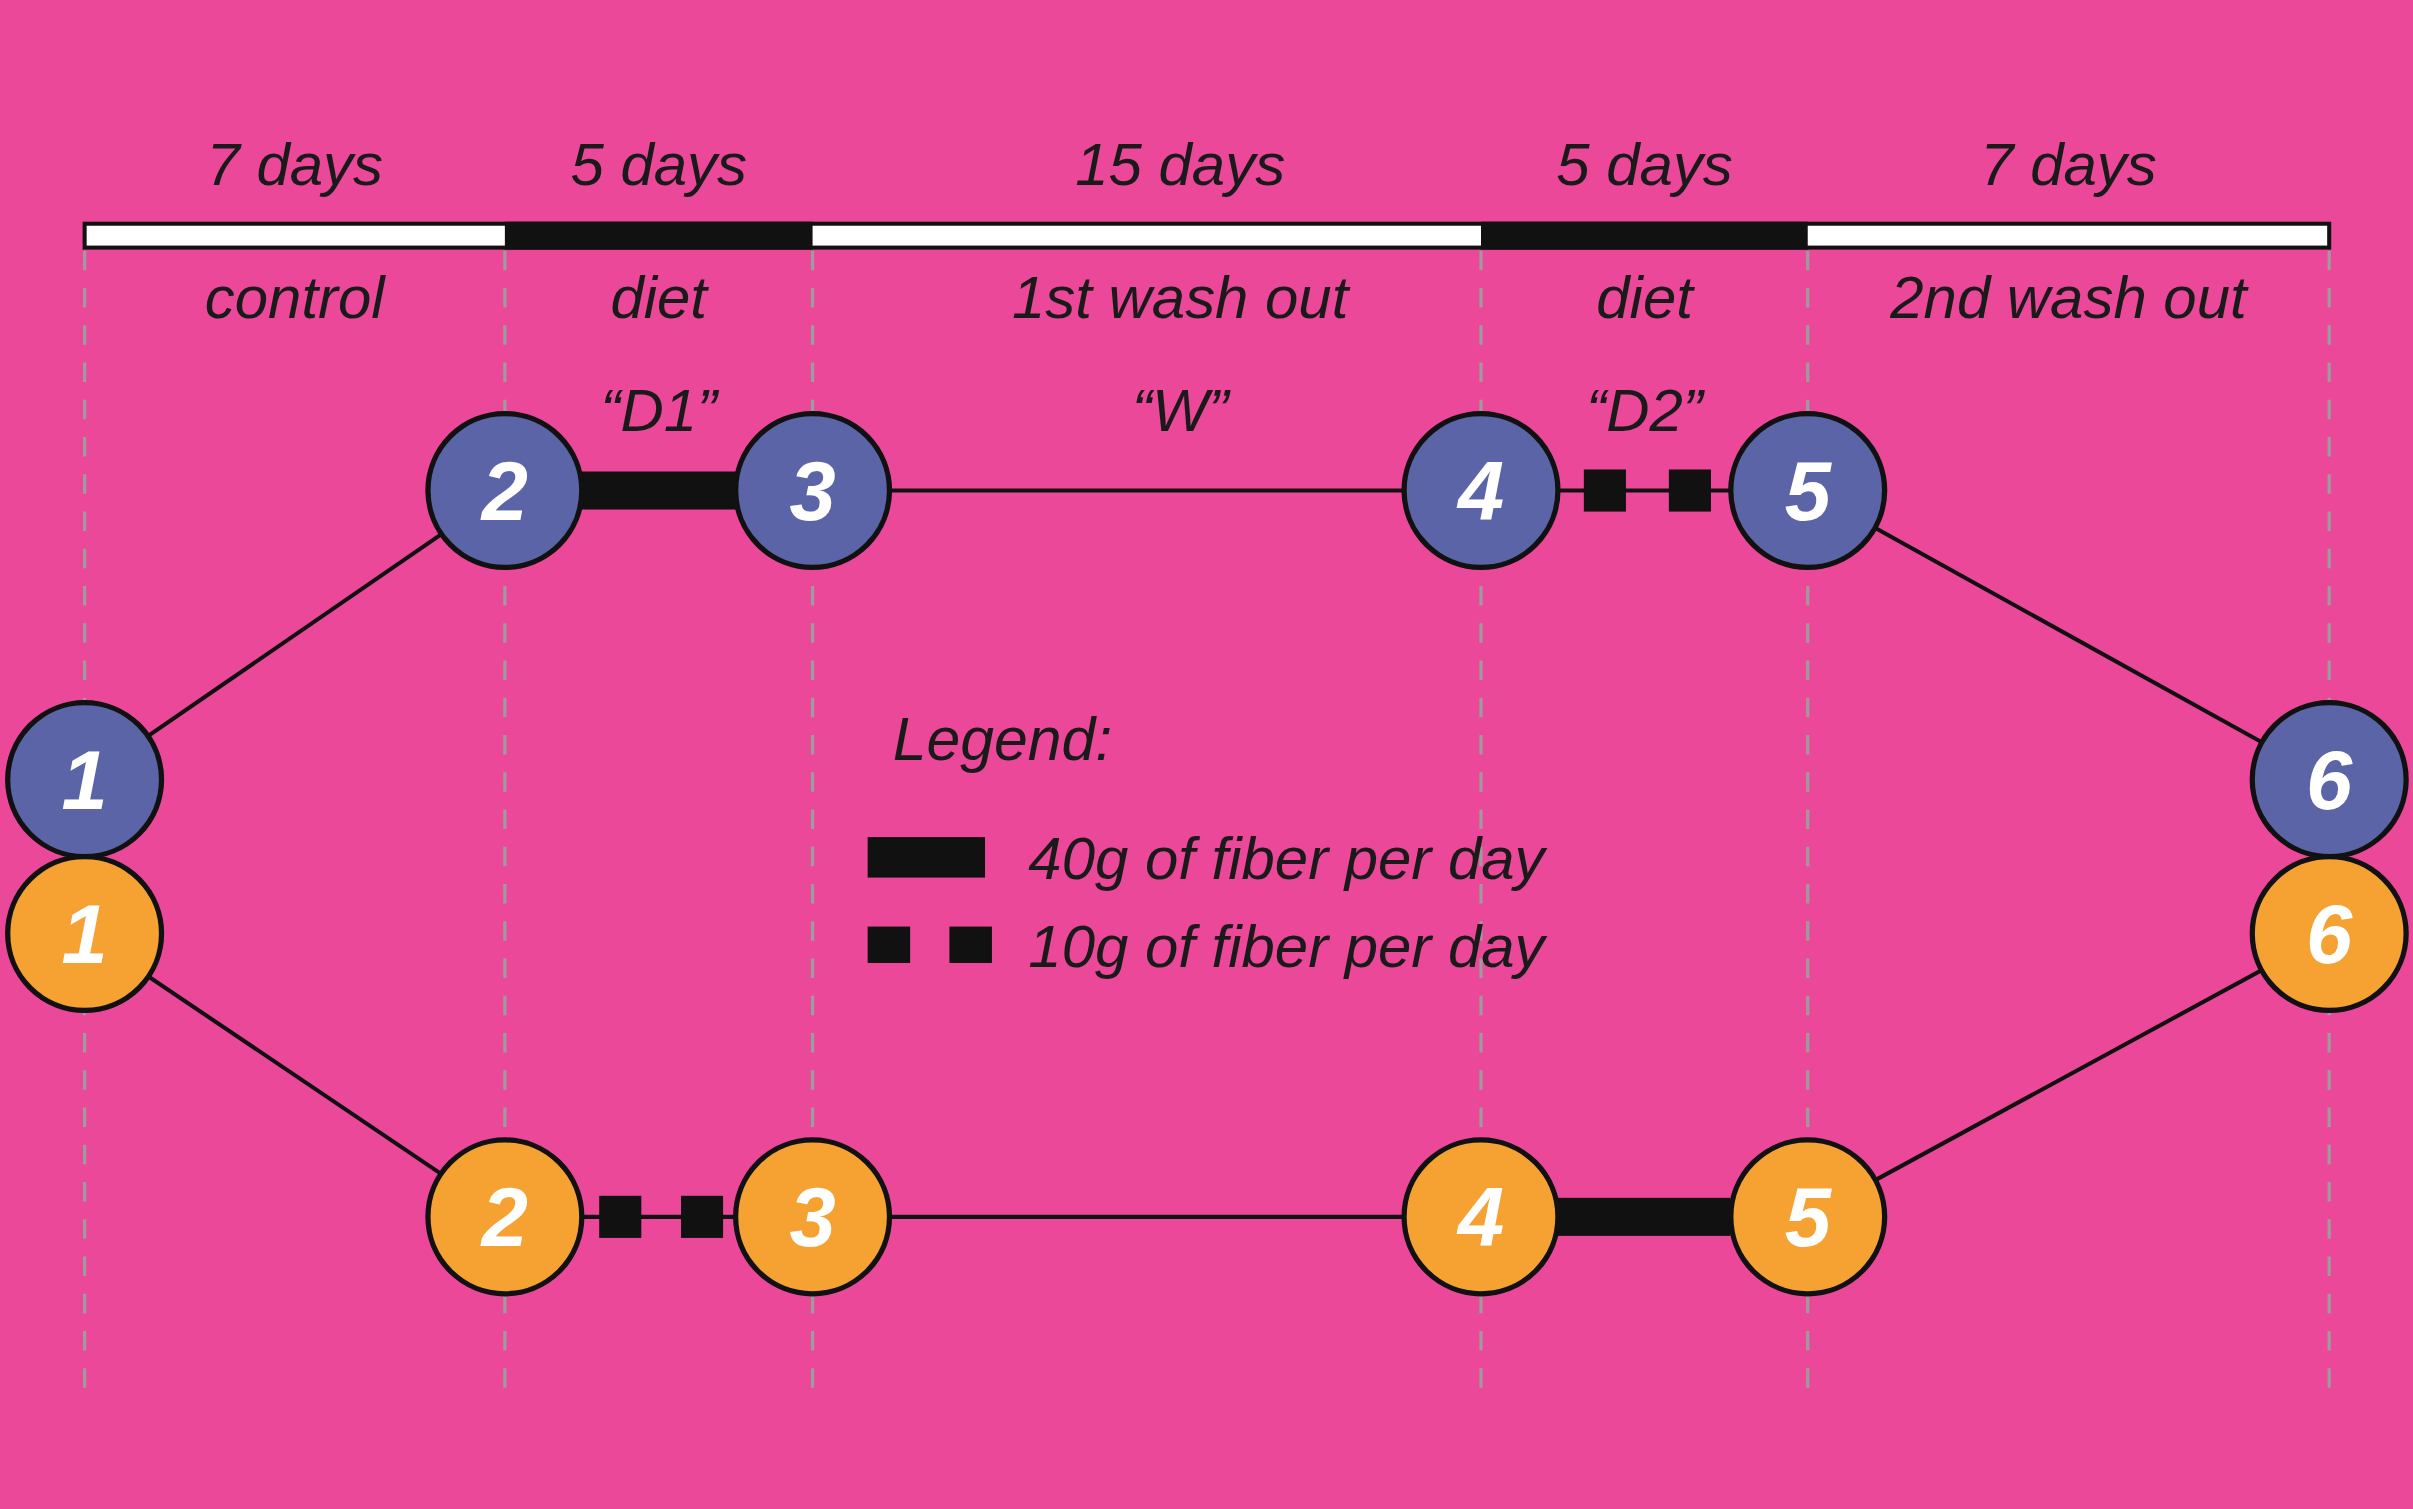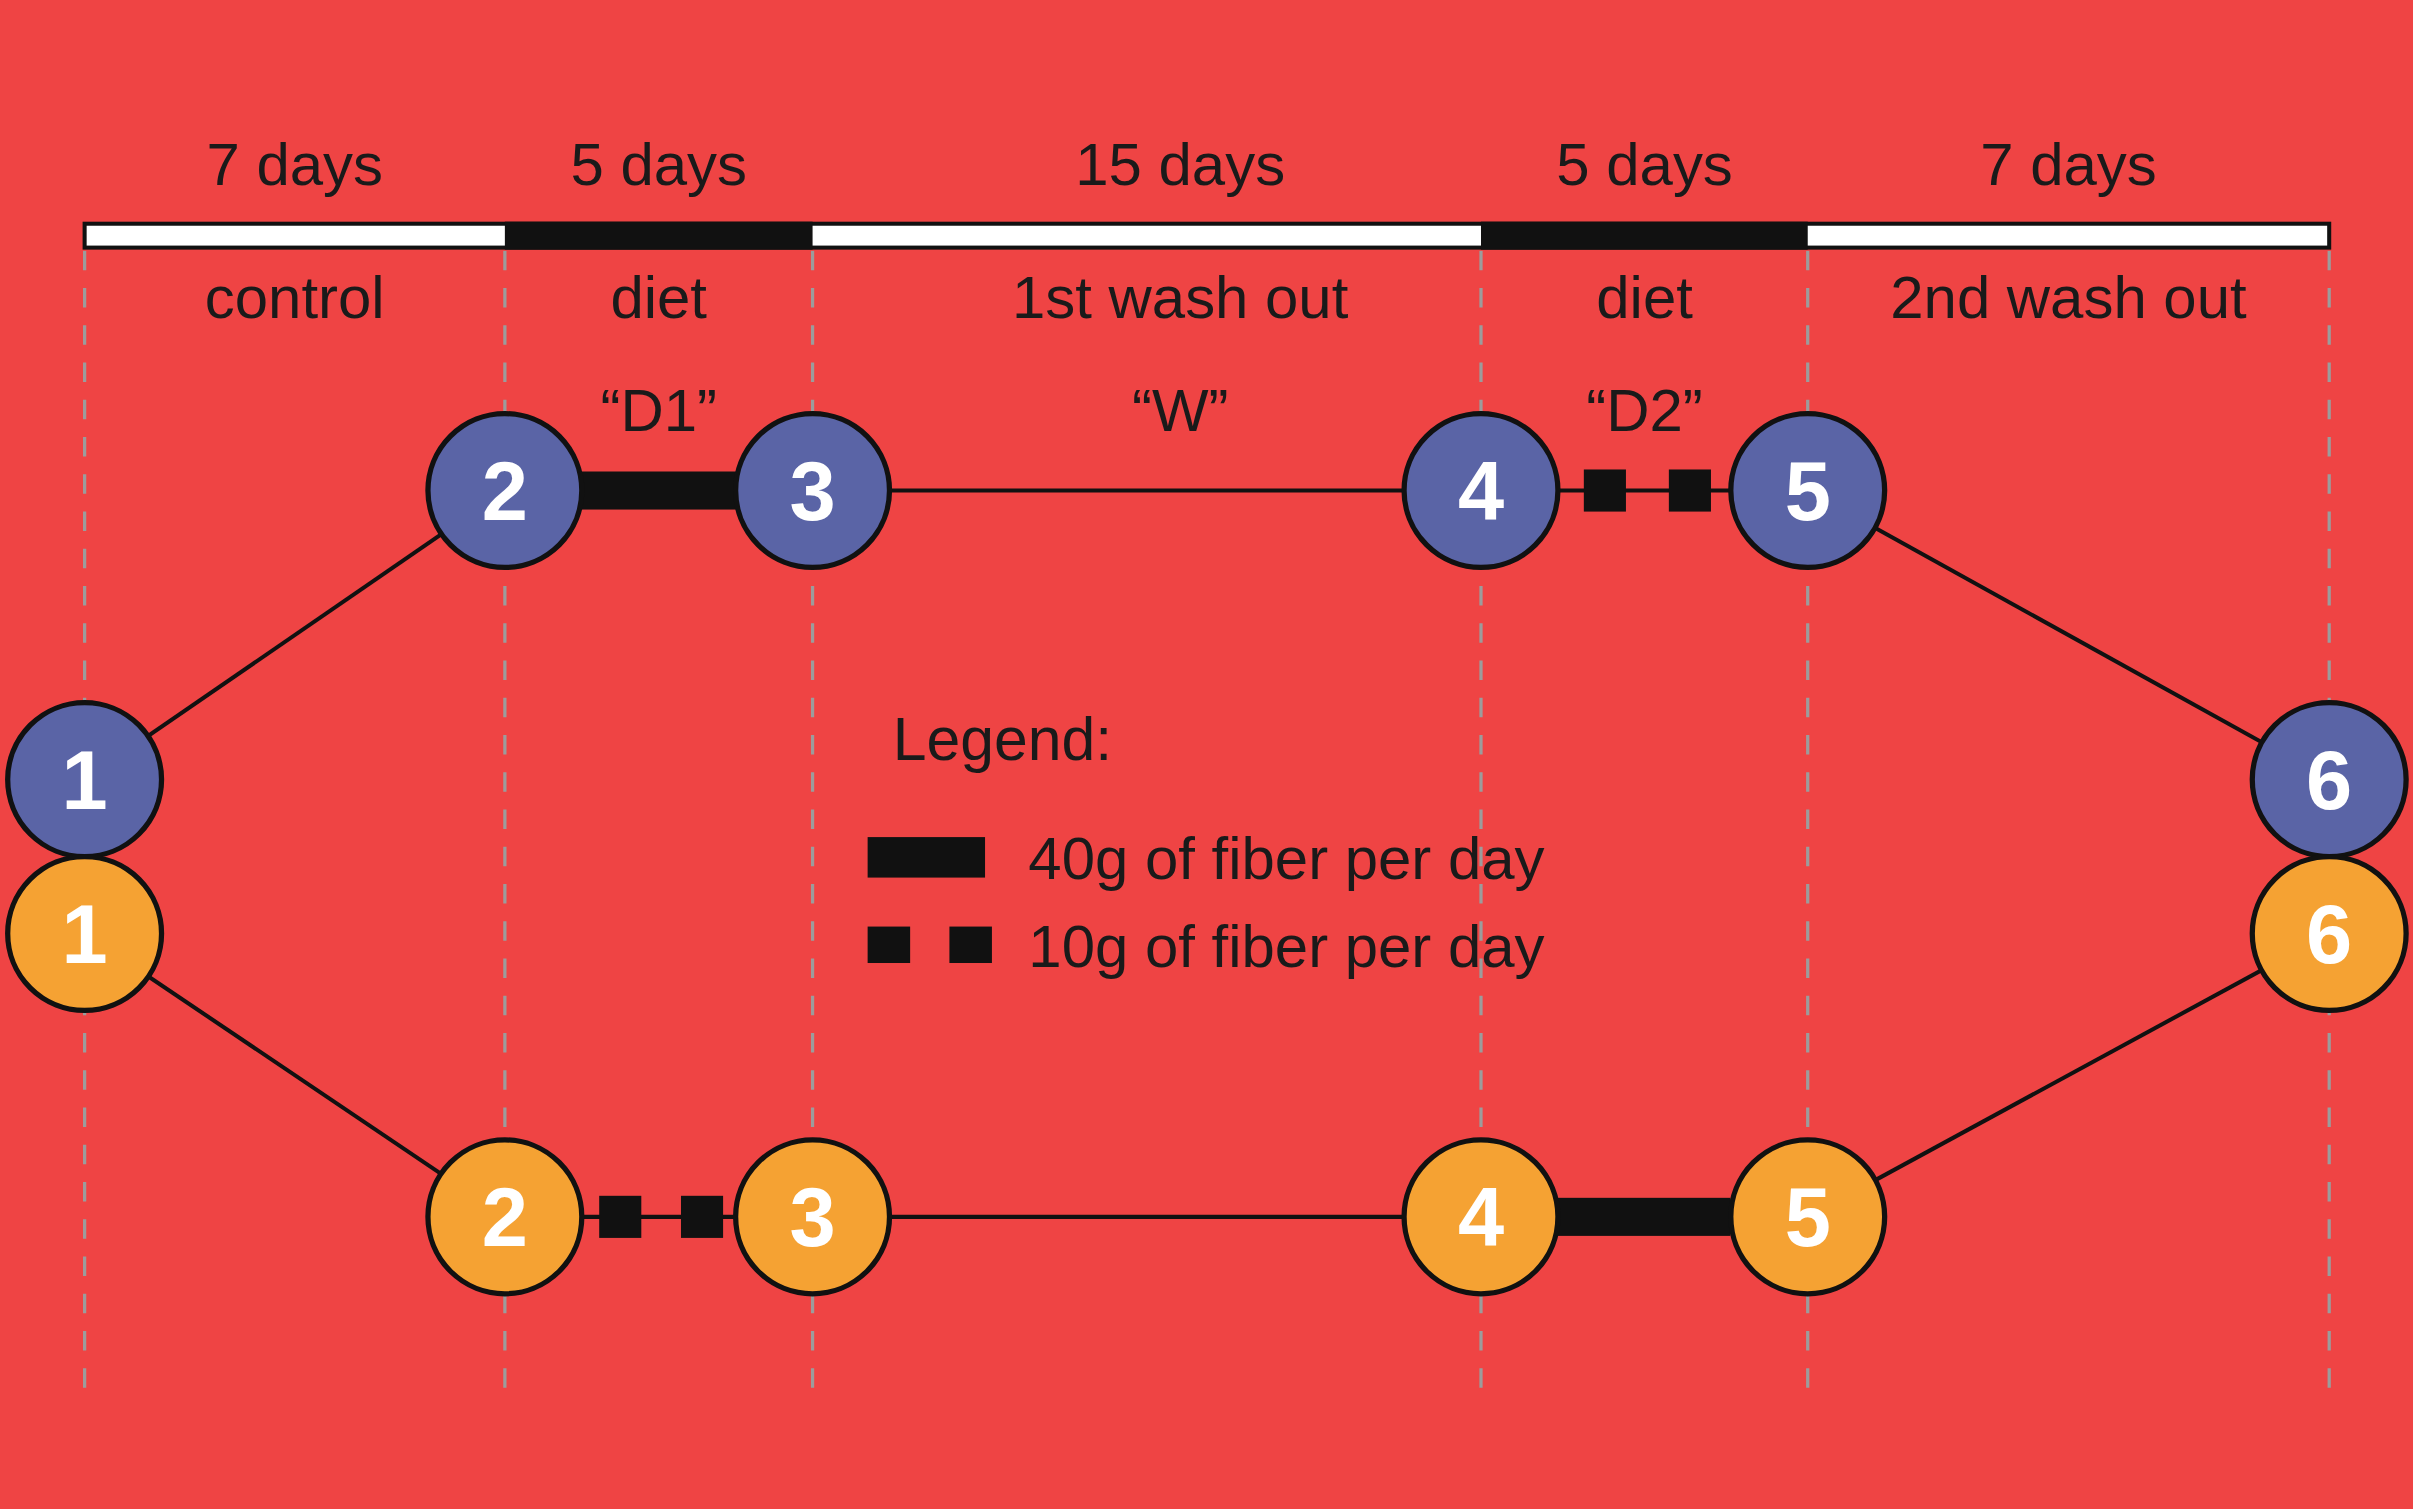--- a/index.html
+++ b/index.html
@@ -6,21 +6,22 @@
     margin: 0;
     padding: 0;
     background: #ffffff;
     width: 100%;
     height: 100%;
     overflow: hidden;
   }
   .canvas {
     width: 100vw;
     height: 100vh;
-    background: #ef4444;
+    background: #ec4899;
+    font-style: italic;
   }
   svg {
     display: block;
     width: 100%;
     height: 100%;
     font-family: "Liberation Sans", sans-serif;
   }
   .guide {
     stroke: #9C9C9C;
     stroke-width: 8;

